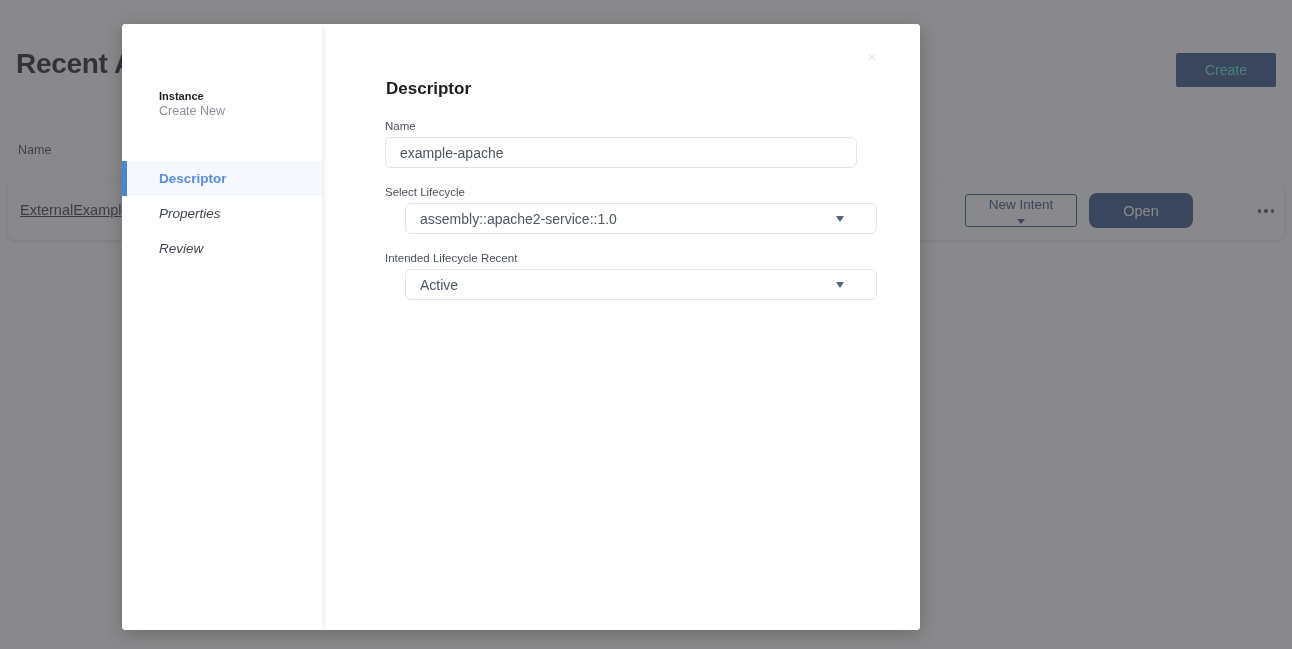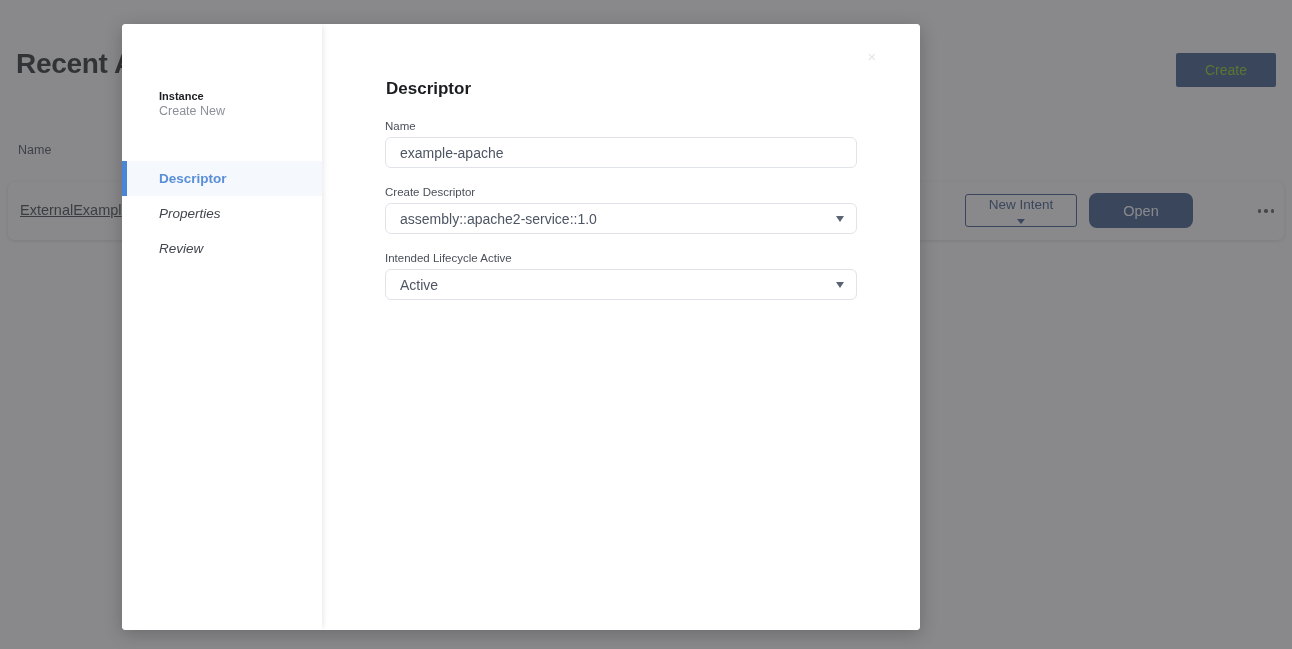--- a/index.html
+++ b/index.html
@@ -14,21 +14,21 @@
   #page-root { position: absolute; inset: 0; background: #ffffff; }
 
   .bg-title {
     position: absolute; left: 16px; top: 48px;
     font-size: 28px; font-weight: bold; color: #1b1d21;
     letter-spacing: -0.3px; white-space: nowrap;
   }
   .bg-create-btn {
     position: absolute; left: 1176px; top: 53px;
     width: 100px; height: 34px;
-    background: #2e4f82; color: #84cc16;
+    background: #2e4f82; color: #5eead4;
     font-size: 14px; border: none; border-radius: 2px;
     cursor: pointer;
   }
   .bg-col-header {
     position: absolute; left: 18px; top: 143px;
     font-size: 12.5px; color: #3d4250;
   }
   .bg-row {
     position: absolute; left: 8px; top: 182px;
     width: 1276px; height: 58px;
@@ -169,20 +169,21 @@
     transform: translateY(-50%);
     pointer-events: none;
     width: 0; height: 0;
     border-left: 4.5px solid transparent;
     border-right: 4.5px solid transparent;
     border-top: 6px solid #5b6472;
   }
   .field-select {
     appearance: none; -webkit-appearance: none;
     cursor: pointer;
+    margin-left: 20px;
   }
 </style>
 </head>
 <body>
 
 <div id="page-root">
 
   <div class="bg-title">Recent As</div>
 
   <button class="bg-create-btn">Create</button>
@@ -235,31 +236,31 @@
     <div class="m-title">Descriptor</div>
 
     <div class="form">
 
       <div class="field">
         <label class="field-label">Name</label>
         <input class="field-input" type="text" value="example-apache" style="">
       </div>
 
       <div class="field">
-        <label class="field-label">Create Descriptor</label>
+        <label class="field-label">Select Lifecycle</label>
         <div class="select-wrap">
           <select class="field-select">
             <option>assembly::apache2-service::1.0</option>
           </select>
           <span class="arrow"></span>
         </div>
       </div>
 
       <div class="field">
-        <label class="field-label">Intended Lifecycle Active</label>
+        <label class="field-label">Intended Lifecycle Recent</label>
         <div class="select-wrap">
           <select class="field-select">
             <option>Active</option>
           </select>
           <span class="arrow"></span>
         </div>
       </div>
 
     </div>
 

